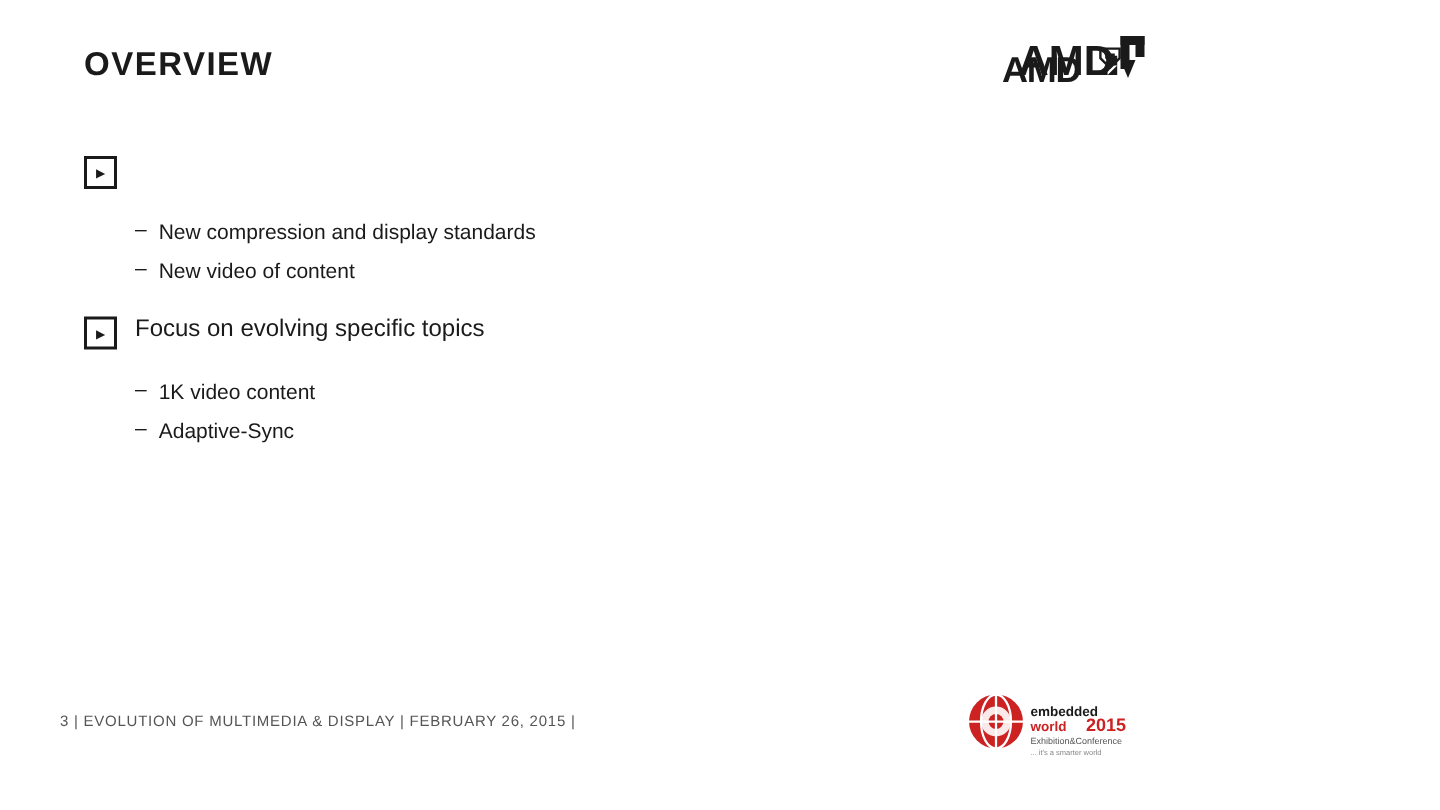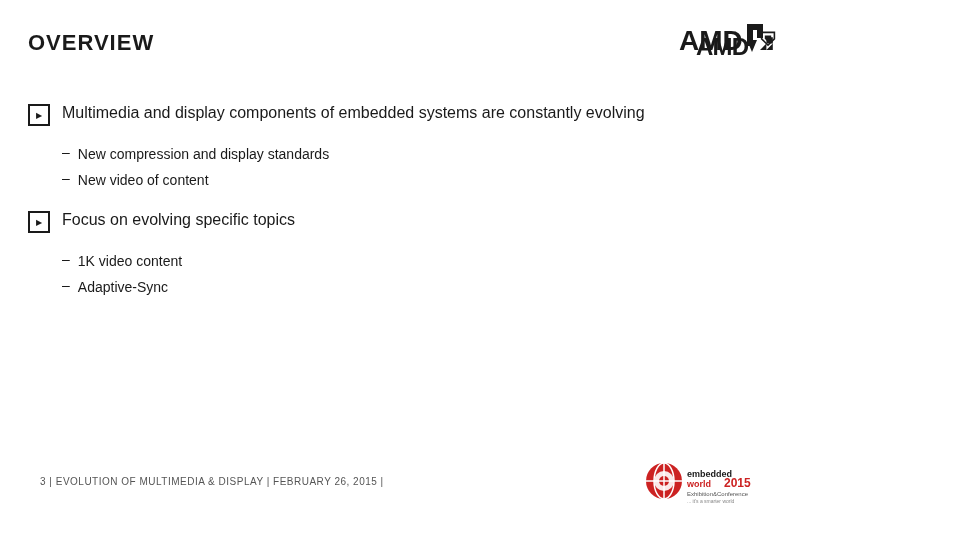--- a/index.html
+++ b/index.html
@@ -15,21 +15,21 @@
       font-family: Arial, sans-serif;
       overflow: hidden;
       position: relative;
     }
 
     .page {
       width: 804px;
       height: 540px;
       position: relative;
       background: #ffffff;
-      padding: 30px 28px;
+      padding: 30px 56px;
     }
 
     .header {
       display: flex;
       justify-content: space-between;
       align-items: flex-start;
       margin-bottom: 30px;
     }
 
     .title {
@@ -169,21 +169,20 @@
         <rect x="10" y="0" width="6" height="14" fill="#1a1a1a"></rect>
         <polygon points="0,16 10,16 5,28" fill="#1a1a1a"></polygon>
       </g>
     </svg>
   </div>
 
   <div class="content">
 
     <div class="bullet-item">
       <div class="bullet-icon"></div>
-      <span class="bullet-text">Multimedia and display components of embedded systems are constantly evolving</span>
     </div>
     <div class="sub-items">
       <div class="sub-item">
         <span class="sub-item-dash">–</span>
         <span class="sub-item-text">New compression and display standards</span>
       </div>
       <div class="sub-item">
         <span class="sub-item-dash">–</span>
         <span class="sub-item-text">New video of content</span>
       </div>

